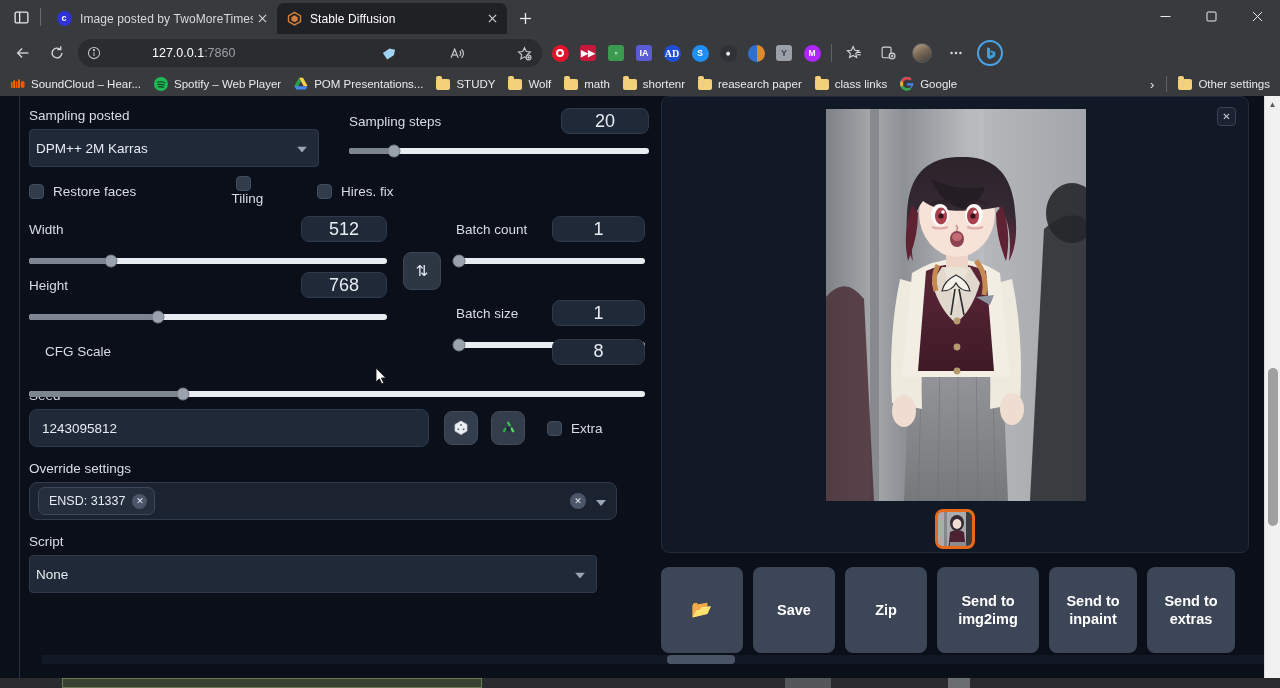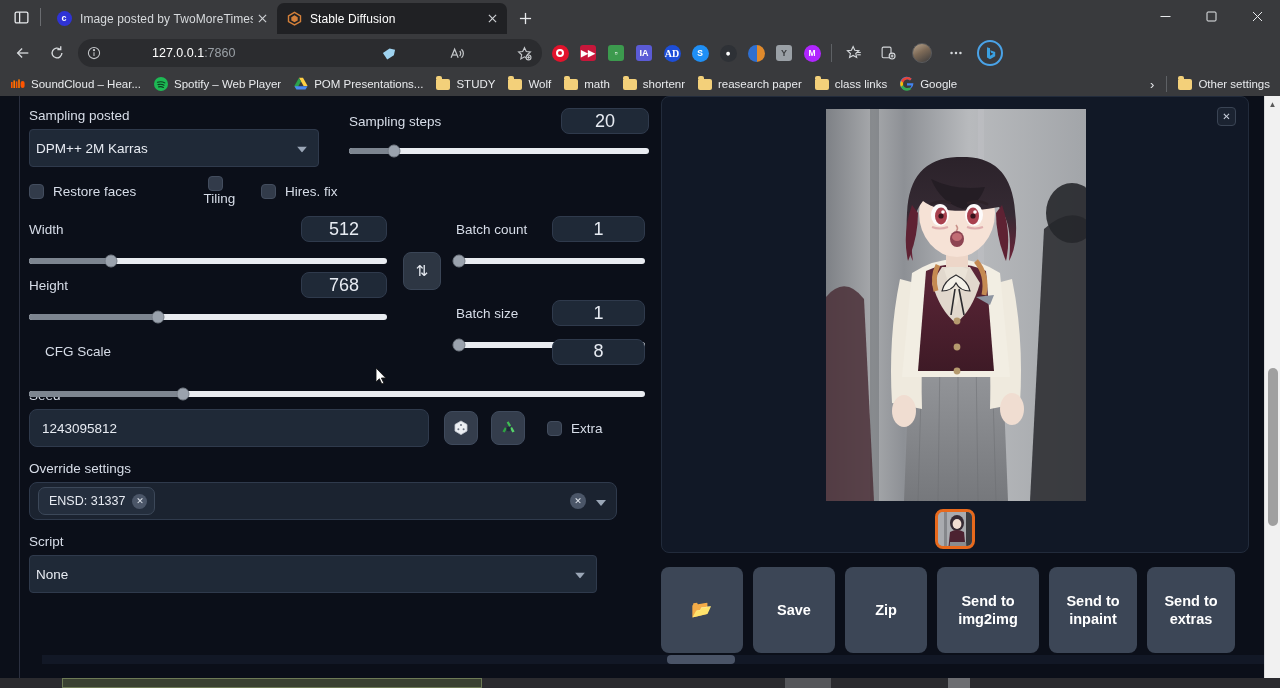--- a/index.html
+++ b/index.html
@@ -516,21 +516,21 @@
               <span class="lbl" style="margin:0;">Sampling steps</span>
               <span class="numbox" style="width:88px;">20</span>
             </div>
             <div class="slider" style="margin-top:14px;">
               <div class="fill" style="width:15%;"></div>
               <div class="knob" style="left:15%;"></div>
             </div>
           </div>
         </div>
 
-        <div style="display:flex;align-items:center;height:34px;margin-top:16px;">
+        <div style="display:flex;align-items:center;height:34px;margin-top:16px;gap:28px;">
           <div style="display:flex;align-items:center;width:140px;">
             <span class="cbx"></span>
             <span class="cbx-label">Restore faces</span>
           </div>
           <div style="display:flex;align-items:center;width:92px;flex-direction:column;">
             <span class="cbx"></span>
             <span class="cbx-label">Tiling</span>
           </div>
           <div style="display:flex;align-items:center;">
             <span class="cbx"></span>

